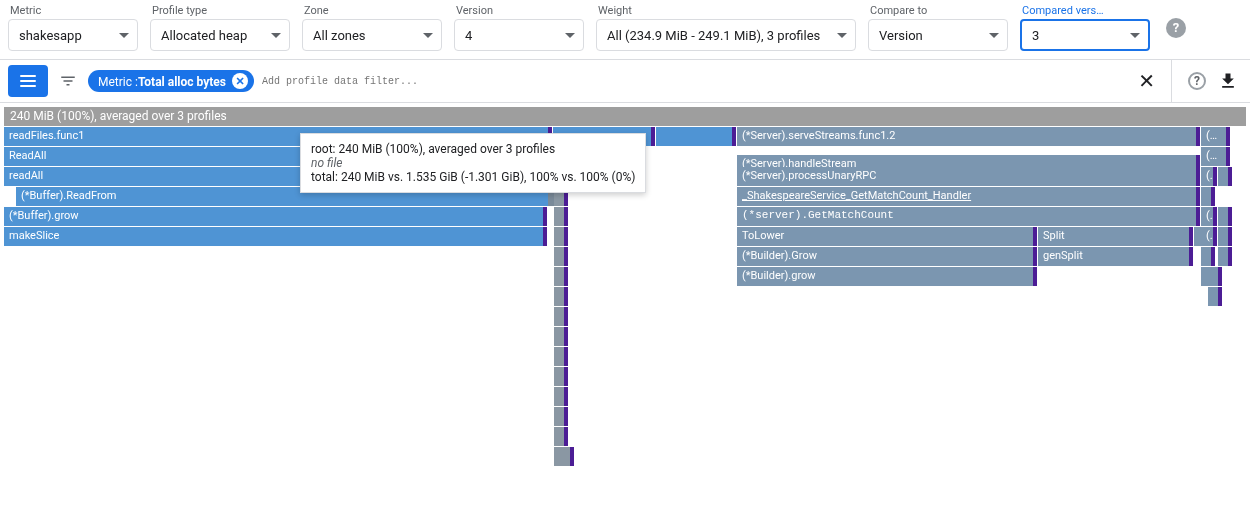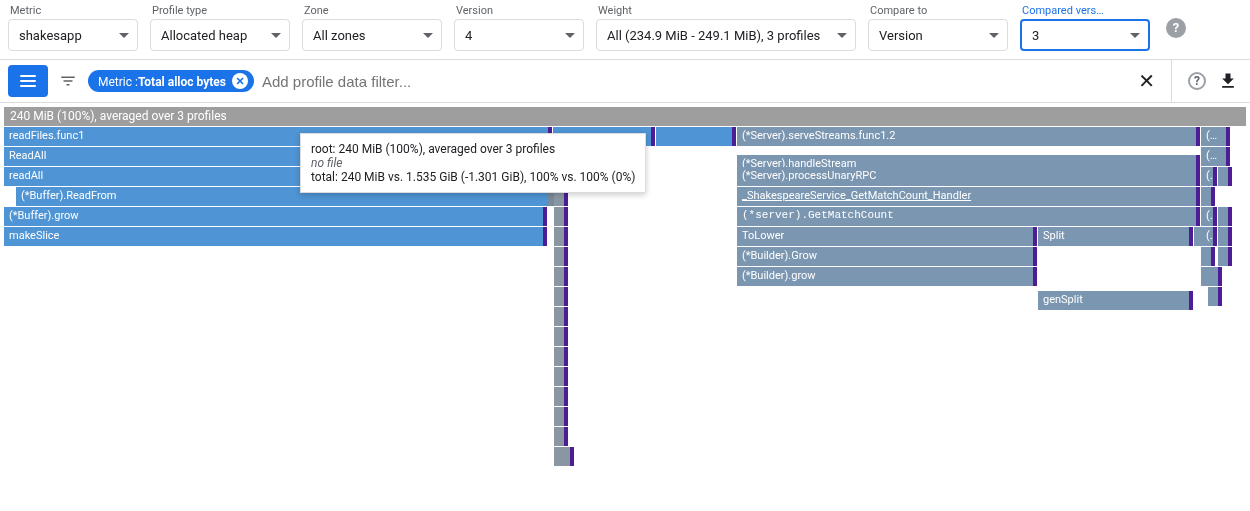--- a/index.html
+++ b/index.html
@@ -18,21 +18,21 @@
 
 
 .toolbar { display: flex; align-items: center; border-top: 1px solid #dadce0; border-bottom: 1px solid #dadce0; height: 44px; }
 .toolbar-btn { width: 40px; height: 32px; display: flex; align-items: center; justify-content: center; margin: 0 4px 0 8px; border-radius: 4px; cursor: pointer; }
 .toolbar-btn.primary { background: #1a73e8; color: #fff; }
 .hamburger { width: 16px; height: 12px; display: flex; flex-direction: column; justify-content: space-between; }
 .hamburger span { height: 2px; background: currentColor; border-radius: 1px; }
 .filter-icon-btn { width: 32px; display: flex; align-items: center; justify-content: center; color: #5f6368; cursor: pointer; }
 .metric-chip { display: inline-flex; align-items: flex-end; background: #1a73e8; color: #fff; border-radius: 12px; padding: 3px 6px 3px 10px; font-size: 12px; margin-left: 4px; }
 .metric-chip .chip-x { width: 16px; height: 16px; border-radius: 50%; background: #fff; color: #1a73e8; display: flex; align-items: center; justify-content: center; font-size: 11px; margin-left: 6px; cursor: pointer; font-weight: bold; }
-.filter-input { flex: 1; border: none; outline: none; padding: 8px; font-size: 15px; color: #15803d; }
+.filter-input { flex: 1; border: none; outline: none; padding: 8px; font-size: 10px; color: #15803d; font-family: Liberation Mono, monospace; }
 .close-x { font-size: 20px; padding: 0 16px; cursor: pointer; color: #202124; }
 .toolbar-right { display: flex; align-items: center; gap: 12px; padding-right: 12px; border-left: 1px solid #dadce0; height: 100%; padding-left: 12px; }
 
 
 .flame { position: relative; padding-top: 4px; }
 .flame-root { background: #9e9e9e; color: #fff; padding: 2px 6px; font-size: 12px; height: 19px; margin: 0 4px 1px 4px; }
 .flame-area { position: relative; margin: 0 4px; }
 .flame-box { position: absolute; height: 19px; color: #fff; font-size: 11px; padding: 2px 5px; white-space: nowrap; overflow: hidden; text-overflow: ellipsis; border-right: 4px solid #4c1d95; cursor: pointer; }
 .c-blue { background: #4f94d4; }
 .c-slate { background: #7b96b0; }
@@ -160,21 +160,21 @@
       <div class="flame-box c-slate" style="left: 1214px; top: 80px; width: 12px;"></div>
       <div class="flame-box c-blue" style="left: 0px; top: 100px; width: 543px;">makeSlice</div>
       <div class="flame-box c-gray" style="left: 550px; top: 100px; width: 7px;"></div>
       <div class="flame-box c-slate" style="left: 733px; top: 100px; width: 300px;">ToLower</div>
       <div class="flame-box c-slate" style="left: 1034px; top: 100px; width: 155px;">Split</div>
       <div class="flame-box c-slate" style="left: 1190px; top: 100px; width: 6px;"></div>
       <div class="flame-box c-slate" style="left: 1197px; top: 100px; width: 16px;">(…</div>
       <div class="flame-box c-slate" style="left: 1214px; top: 100px; width: 12px;"></div>
       <div class="flame-box c-gray" style="left: 550px; top: 120px; width: 7px;"></div>
       <div class="flame-box c-slate" style="left: 733px; top: 120px; width: 300px;">(*Builder).Grow</div>
-      <div class="flame-box c-slate" style="left: 1034px; top: 120px; width: 155px; margin-top: 44px;">genSplit</div>
+      <div class="flame-box c-slate" style="left: 1034px; top: 120px; width: 155px;">genSplit</div>
       <div class="flame-box c-slate" style="left: 1197px; top: 120px; width: 6px;"></div>
       <div class="flame-box c-slate" style="left: 1214px; top: 120px; width: 12px;"></div>
       <div class="flame-box c-gray" style="left: 550px; top: 140px; width: 7px;"></div>
       <div class="flame-box c-slate" style="left: 733px; top: 140px; width: 300px;">(*Builder).grow</div>
       <div class="flame-box c-slate" style="left: 1197px; top: 140px; width: 6px;"></div>
       <div class="flame-box c-slate" style="left: 1204px; top: 140px; width: 12px;"></div>
       <div class="flame-box c-gray" style="left: 550px; top: 160px; width: 7px;"></div>
       <div class="flame-box c-slate" style="left: 1204px; top: 160px; width: 10px;"></div>
       <div class="flame-box c-gray" style="left: 550px; top: 180px; width: 7px;"></div>
       <div class="flame-box c-gray" style="left: 550px; top: 200px; width: 7px;"></div>

